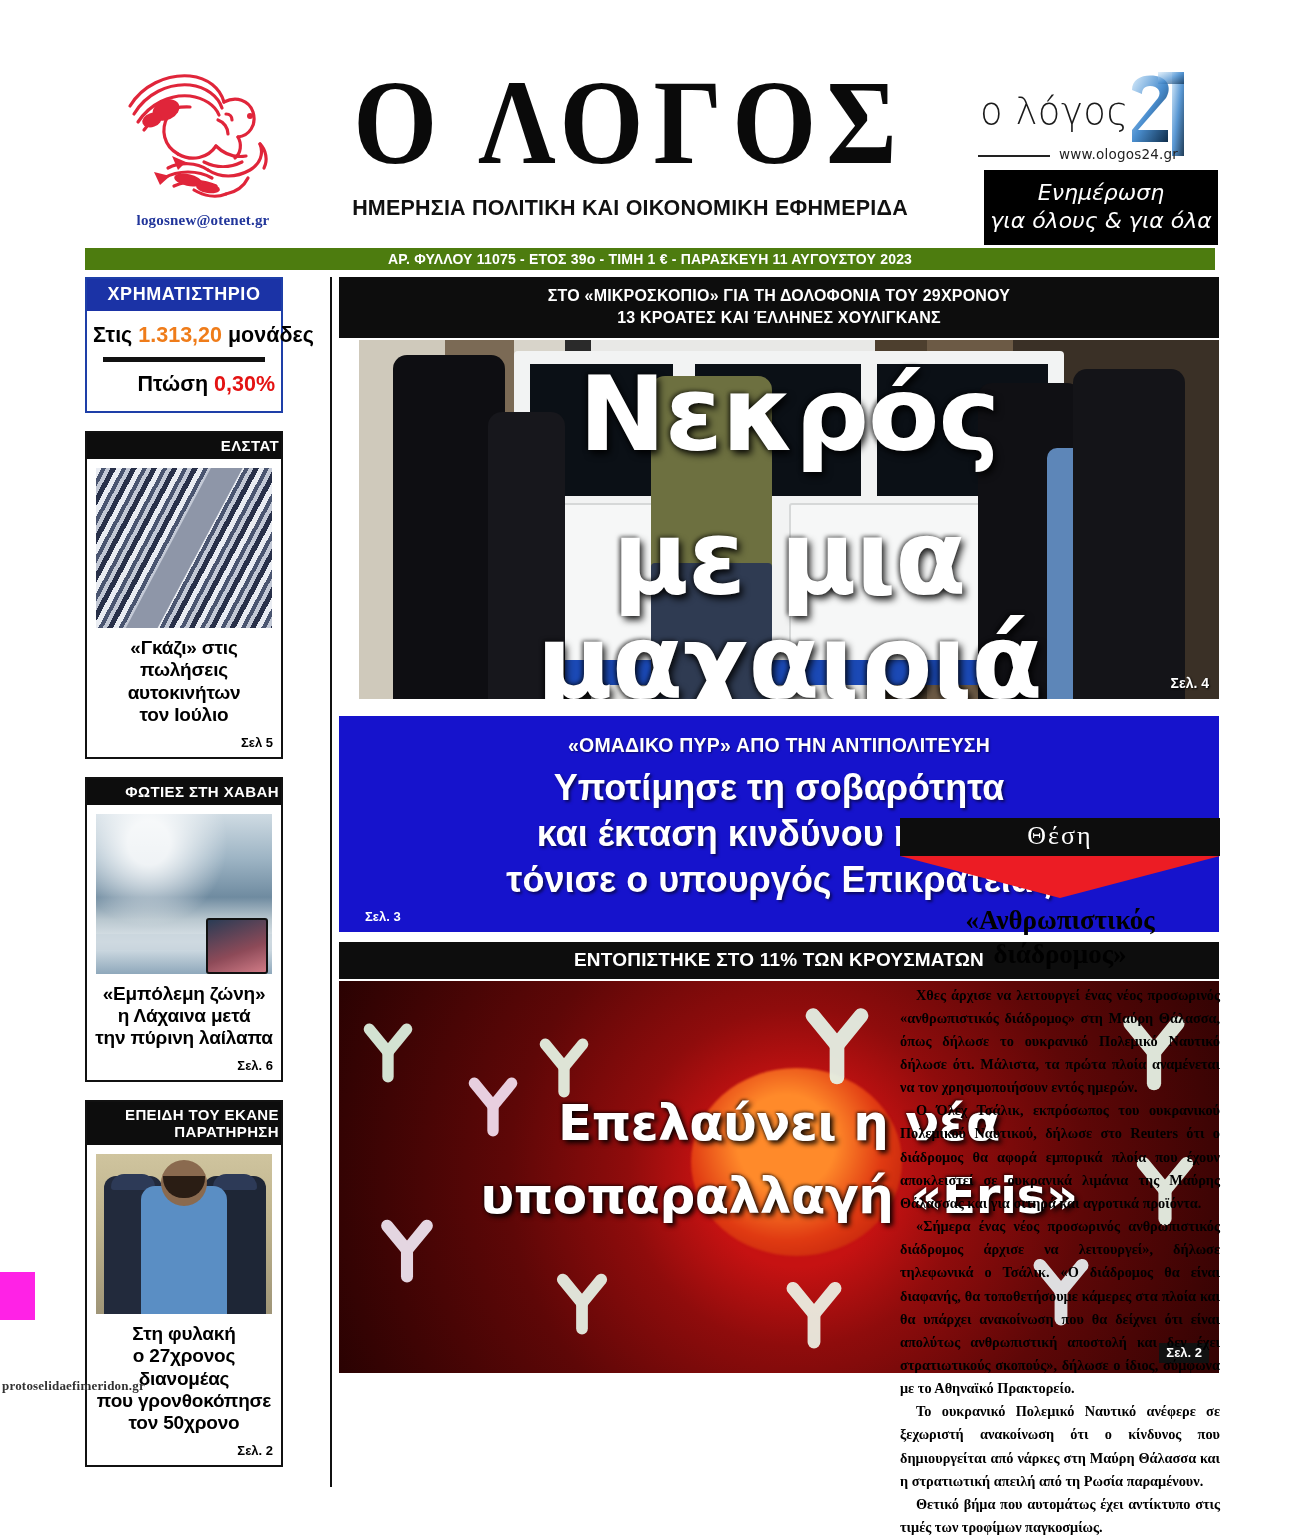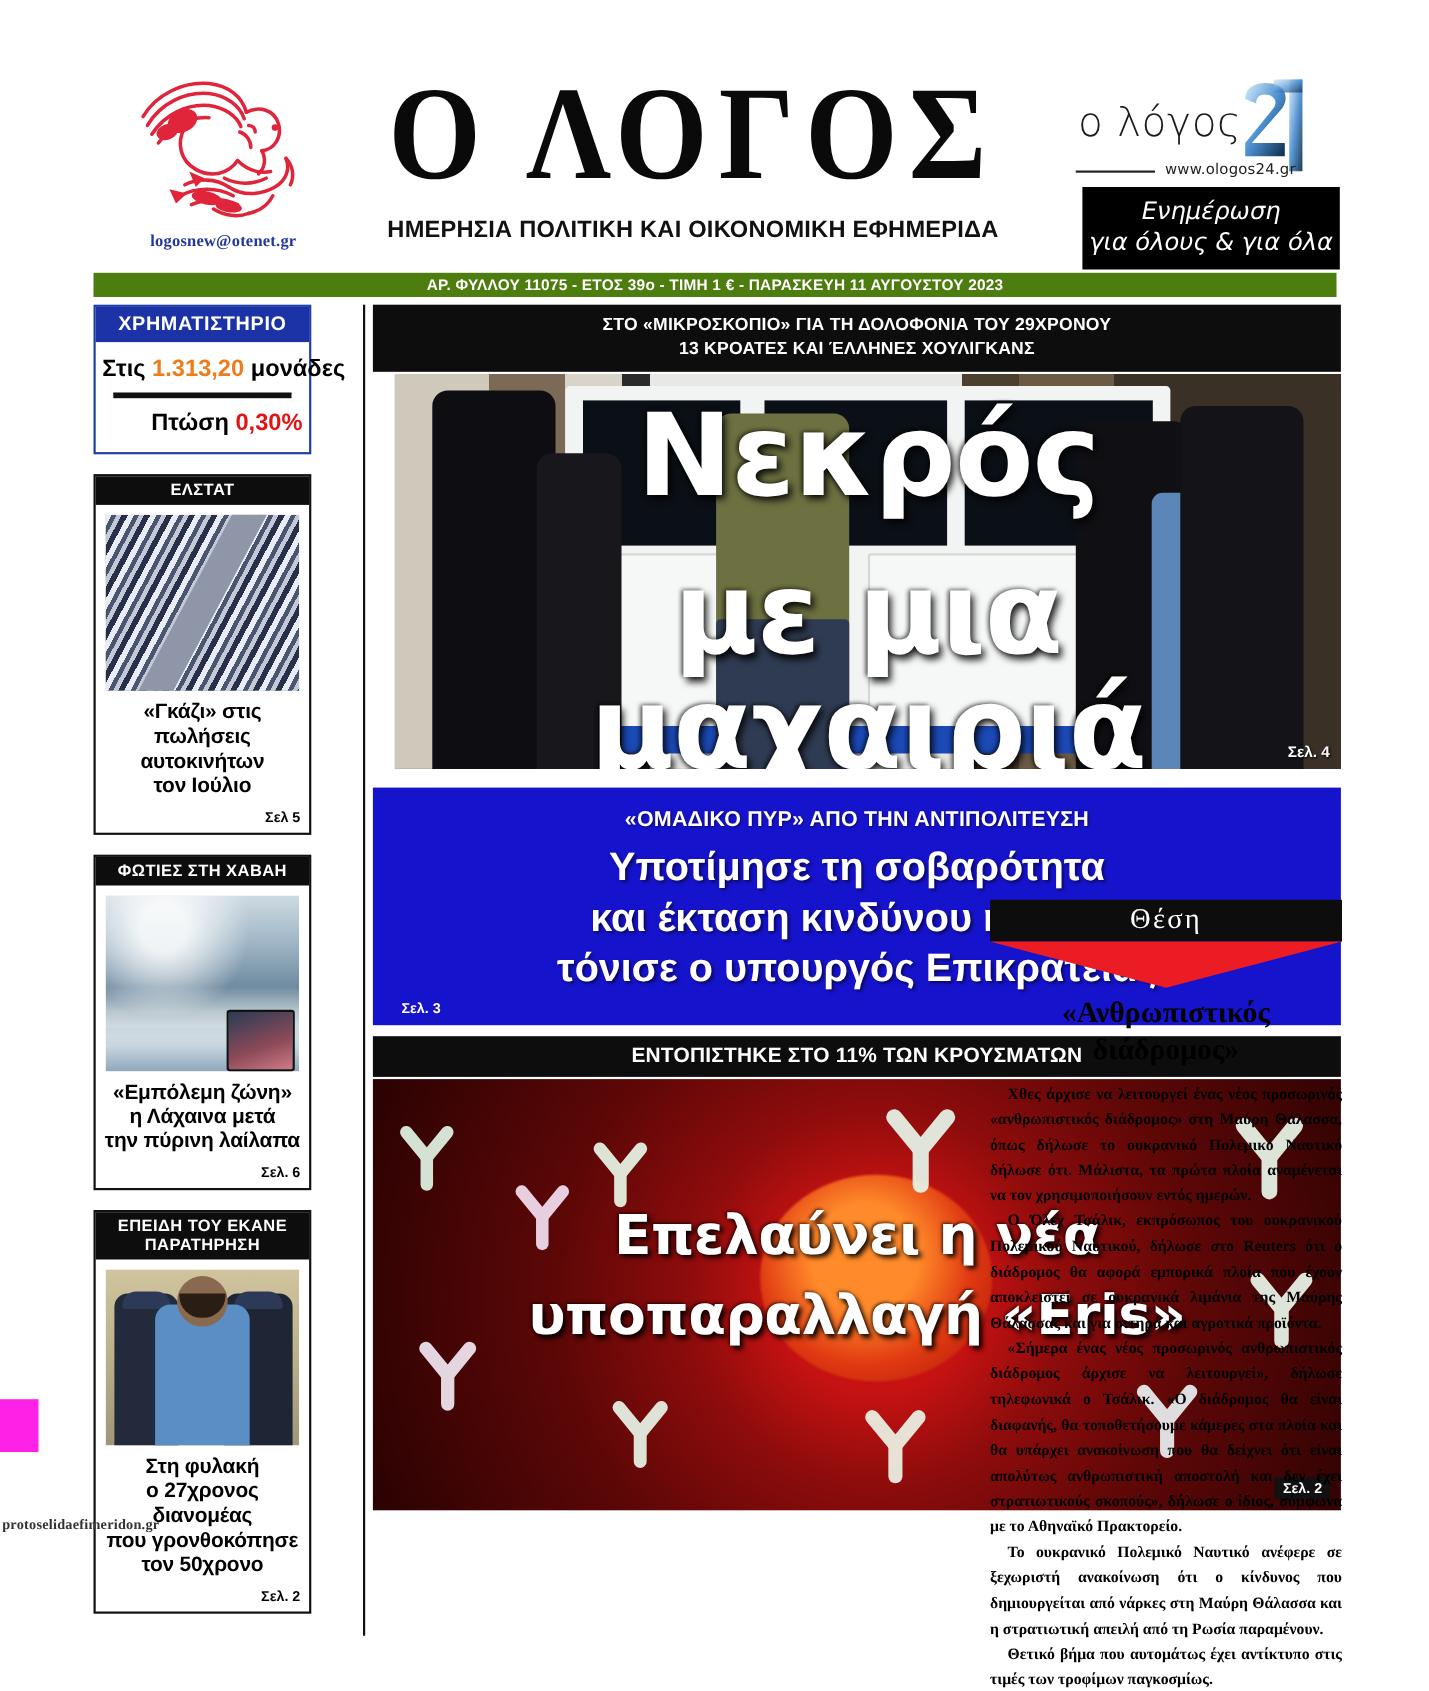--- a/index.html
+++ b/index.html
@@ -76,21 +76,21 @@
   }
   .stock-body{padding:12px 6px 14px;text-align:right;}
   .stock-line1{font-size:21.5px;font-weight:bold;white-space:nowrap;}
   .stock-line1 .val{color:#ef7c1a;}
   .stock-rule{height:4px;background:#111;margin:9px 10px 10px;border-top:1px solid #111;}
   .stock-line2{font-size:21.5px;font-weight:bold;}
   .stock-line2 .val{color:#e41313;}
 
   .lbox{margin-top:18px;border:2px solid #111;background:#fff;}
   .lbox-head{
-    background:#0d0d0d;color:#fff;text-align:center;
+    background:#0d0d0d;color:#fff;text-align:right;
     font-size:15px;font-weight:bold;letter-spacing:.4px;padding:4px 2px 5px;
   }
   .lbox-img{margin:9px 9px 0;height:160px;position:relative;overflow:hidden;}
   .lbox-txt{
     padding:9px 5px 4px;text-align:center;font-size:19px;font-weight:bold;
     line-height:1.18;letter-spacing:-.2px;
   }
   .pg{display:block;text-align:right;font-size:13px;font-weight:bold;padding:4px 8px 7px;}
 
   

